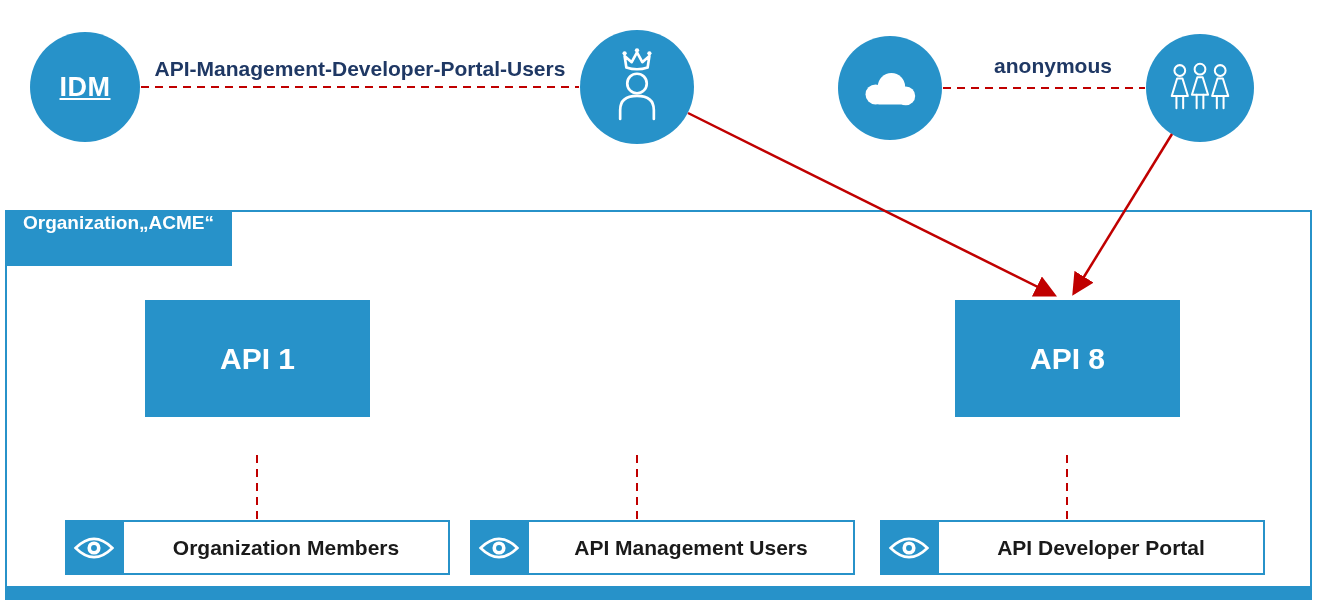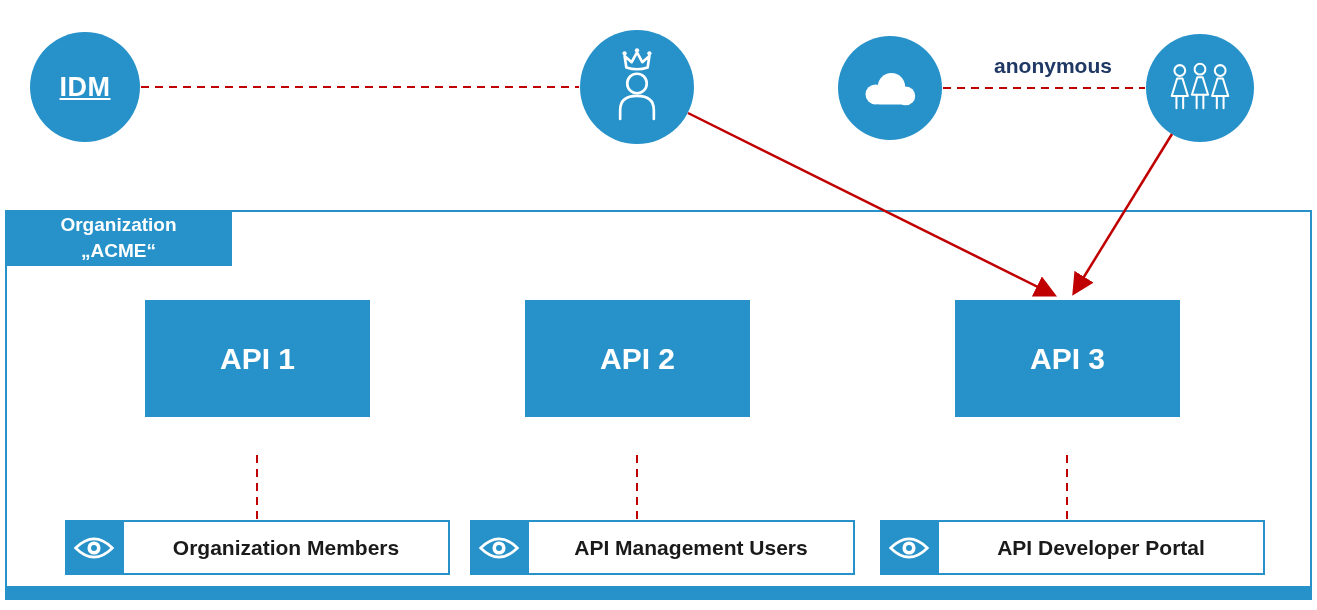--- a/index.html
+++ b/index.html
@@ -9,21 +9,21 @@
   .idm{left:30px;top:32px;width:110px;height:110px;color:#fff;font-weight:bold;font-size:27px;letter-spacing:.5px;text-decoration:underline;}
   .user-circle{left:580px;top:30px;width:114px;height:114px;}
   .cloud-circle{left:838px;top:36px;width:104px;height:104px;}
   .group-circle{left:1146px;top:34px;width:108px;height:108px;}
 
   .conn-label{position:absolute;font-weight:bold;color:#1f3864;text-align:center;white-space:nowrap;}
   .label1{left:143px;top:57px;width:434px;font-size:21px;}
   .label2{left:955px;top:54px;width:196px;font-size:21px;}
 
   .orgbox{position:absolute;left:5px;top:210px;width:1307px;height:390px;border:2px solid #2792c9;box-sizing:border-box;background:#fff;}
-  .orgtab{position:absolute;left:-2px;top:-2px;width:227px;height:56px;background:#2792c9;color:#fff;font-weight:bold;font-size:19px;text-align:center;display:flex;flex-direction:column;justify-content:center;line-height:1.35;}
+  .orgtab{position:absolute;left:-2px;top:-2px;width:227px;height:56px;background:#2792c9;color:#fff;font-weight:bold;font-size:19px;text-align:center;display:flex;flex-direction:row;justify-content:center;line-height:1.35;}
   .orgbottom{position:absolute;left:-2px;bottom:-2px;width:calc(100% + 4px);height:14px;background:#2792c9;}
 
   .api{position:absolute;top:88px;width:225px;height:117px;background:#2792c9;color:#fff;font-weight:bold;font-size:30px;display:flex;align-items:center;justify-content:center;}
   .api1{left:138px;} .api2{left:518px;} .api3{left:948px;}
 
   .grouprow{position:absolute;top:308px;width:385px;height:55px;display:flex;box-sizing:border-box;}
   .row1{left:58px;} .row2{left:463px;} .row3{left:873px;}
   .eyesq{width:57px;height:55px;background:#2792c9;display:flex;align-items:center;justify-content:center;flex:none;}
   .grouplabel{flex:1;border:2px solid #2792c9;box-sizing:border-box;background:#fff;display:flex;align-items:center;justify-content:center;font-weight:bold;font-size:21px;color:#1a1a1a;}
 
@@ -33,20 +33,21 @@
 </style>
 </head>
 <body>
 
 <div class="canvas">
 
   <div class="circle idm">
     <span>IDM</span>
   </div>
 
+  <div class="conn-label label1">API-Management-Developer-Portal-Users</div>
 
   <div class="circle user-circle">
     <svg viewBox="0 0 64 88" width="58" height="78">
       <g fill="none" stroke="#fff" stroke-width="3" stroke-linejoin="round" stroke-linecap="round">
         <path d="M20,22 L18,9 L26,16 L32,5 L38,16 L46,9 L44,22 Q32,26 20,22 Z"></path>
         <circle cx="32" cy="40" r="11"></circle>
         <path d="M13,80 L13,70 Q13,54 32,54 Q51,54 51,70 L51,80"></path>
       </g>
       <circle cx="18" cy="6" r="2.4" fill="#fff"></circle>
       <circle cx="32" cy="2.6" r="2.4" fill="#fff"></circle>
@@ -83,25 +84,22 @@
 
   <div class="orgbox">
     <div class="orgtab">
       <div>Organization</div>
       <div>„ACME“</div>
     </div>
 
     <div class="api api1">
       <span>API 1</span>
     </div>
-    <div class="api api2">
-      <span>API 2</span>
-    </div>
     <div class="api api3">
-      <span>API 3</span>
+      <span>API 8</span>
     </div>
 
     <div class="grouprow row1">
       <div class="eyesq">
         <svg viewBox="0 0 64 44" width="42" height="30">
           <path d="M4,22 Q32,-6 60,22 Q32,50 4,22 Z" fill="none" stroke="#fff" stroke-width="4"></path>
           <circle cx="32" cy="22" r="10" fill="#fff"></circle>
           <circle cx="32" cy="22" r="4.5" fill="#2792c9"></circle>
         </svg>
       </div>

